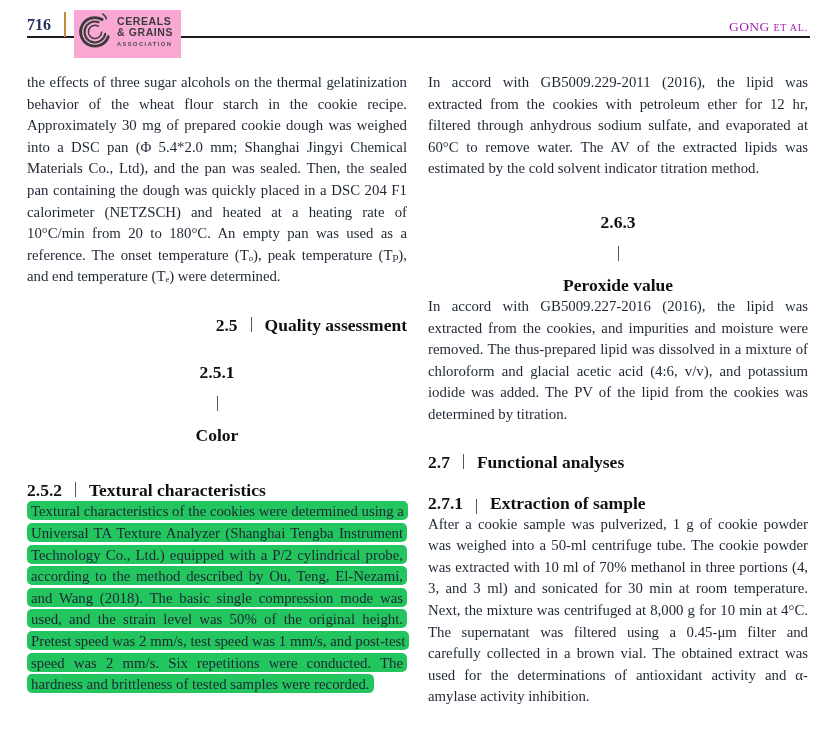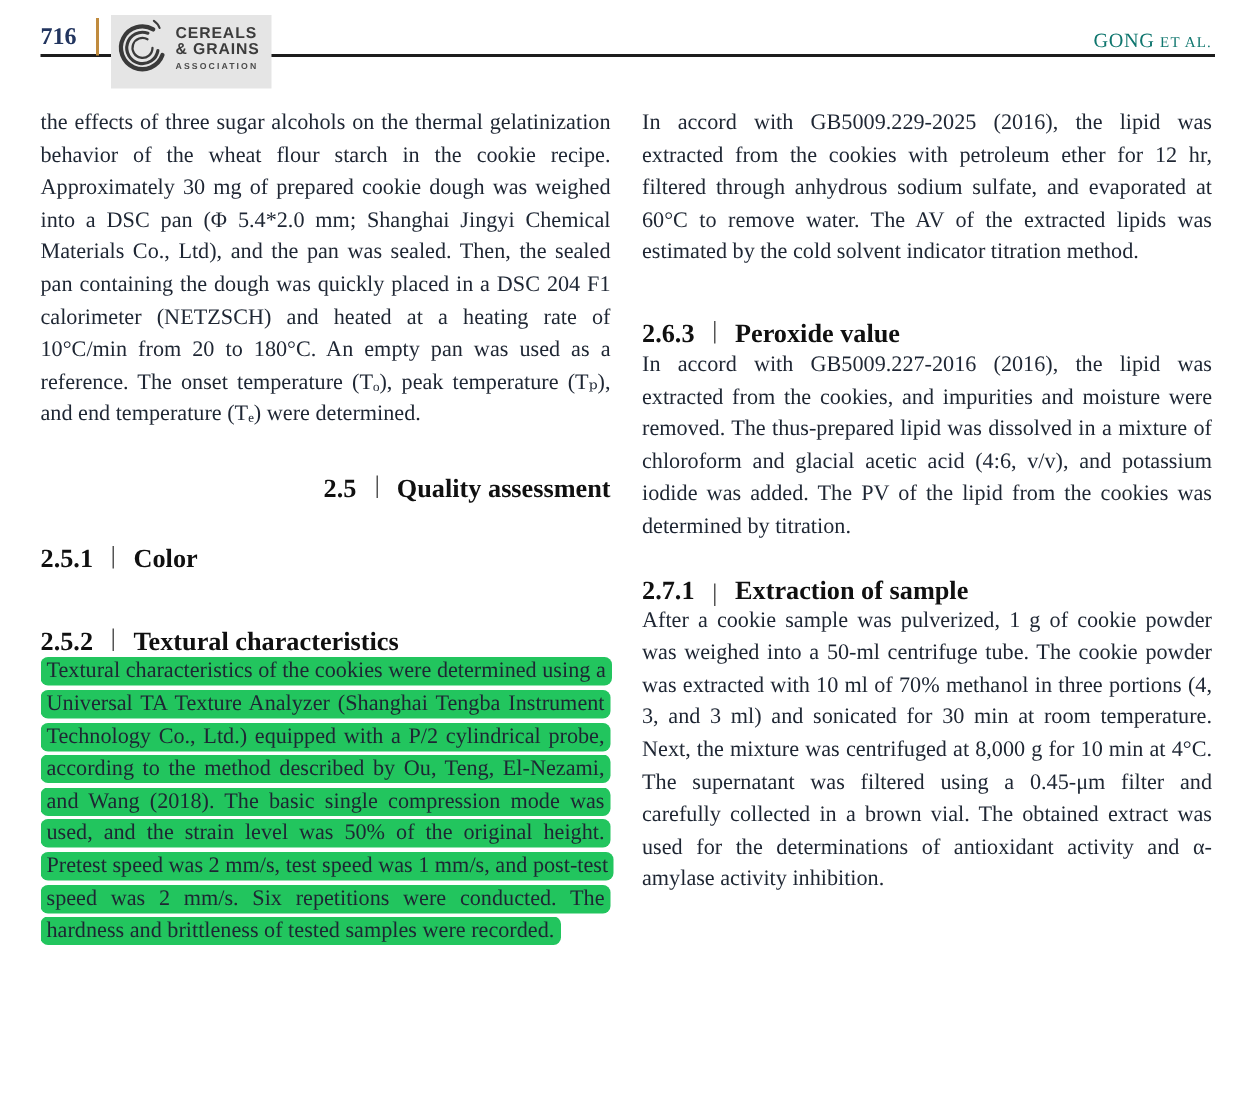--- a/index.html
+++ b/index.html
@@ -6,44 +6,44 @@
   .page{
     position:relative;width:824px;height:737px;background:#ffffff;overflow:hidden;
     font-family:"Liberation Serif","DejaVu Serif",serif;color:#1e2633;padding-left:43px;
   }
   
   .page-header{position:absolute;top:0;left:0;width:824px;height:58px;}
   .header-rule{position:absolute;left:27px;right:14px;top:36px;height:2px;background:#1c1c1c;}
   .page-num{position:absolute;left:27px;top:16px;font-weight:700;font-size:16px;color:#22355f;}
   .accent-bar{position:absolute;left:64px;top:12px;width:2px;height:25px;background:#c08b3e;}
   .logo{position:absolute;left:74px;top:10px;display:flex;align-items:center;gap:3px;
-        background:#e5e5e5;padding:0 8px 2px 2px;z-index:2;}
+        background:#f9a8d4;padding:0 8px 2px 2px;z-index:2;}
   .logo-text{display:flex;flex-direction:column;
         font-family:"Liberation Sans","DejaVu Sans",sans-serif;font-weight:700;
         color:#3c3c3c;font-size:10.5px;line-height:11px;letter-spacing:0.6px;}
   .logo-assoc{font-size:5.8px;letter-spacing:1.4px;color:#4c4c4c;margin-top:1px;}
-  .running-head{position:absolute;right:16px;top:19px;font-size:13.5px;color:#0f766e;letter-spacing:0.4px;}
+  .running-head{position:absolute;right:16px;top:19px;font-size:13.5px;color:#a21caf;letter-spacing:0.4px;}
   .rh-suffix{font-size:10px;letter-spacing:0.8px;}
   
   .columns{position:absolute;top:72px;left:27px;width:781px;display:flex;gap:21px;}
   .col{width:380px;text-align:justify;font-size:14.8px;line-height:21.6px;}
   .col p{margin:0;}
   .sec{display:flex;align-items:center;gap:13px;font-weight:700;color:#101010;
        font-size:17.5px;line-height:22px;margin:0;text-align:left;}
   .sec .bar{width:1px;height:15px;background:#555;flex:0 0 auto;}
   
   .m-s25{margin-top:26px;justify-content:flex-end;}
-  .m-s251{margin-top:25px;}
+  .m-s251{margin-top:25px;flex-direction:column;}
   .m-pcolor{margin-top:15px;}
   .m-s252{margin-top:33px;}
   .m-phl{margin-top:17px;}
   
   .m-s262{margin-top:2px;}
   .m-pacid{margin-top:19px;}
-  .m-s263{margin-top:31px;}
+  .m-s263{margin-top:31px;flex-direction:column;}
   .m-pperox{margin-top:17px;}
   .m-s27{margin-top:25px;}
   .m-s271{margin-top:19px;align-items:flex-end;}
   .m-pextract{margin-top:20px;}
   
   .hl{background:#22c55e;border-radius:5px;padding:1.5px 4px;
       -webkit-box-decoration-break:clone;box-decoration-break:clone;}
 </style>
 </head>
 <body>
@@ -101,30 +101,35 @@
         <span>2.5.2</span>
         <span class="bar"></span>
         <span>Textural characteristics</span>
       </h2>
 
       <p class="m-phl"><span class="hl">Textural characteristics of the cookies were determined using a Universal TA Texture Analyzer (Shanghai Tengba Instrument Technology Co., Ltd.) equipped with a P/2 cylindrical probe, according to the method described by Ou, Teng, El-Nezami, and Wang (2018). The basic single compression mode was used, and the strain level was 50% of the original height. Pretest speed was 2 mm/s, test speed was 1 mm/s, and post-test speed was 2 mm/s. Six repetitions were conducted. The hardness and brittleness of tested samples were recorded.</span></p>
     </div>
 
     <div class="col">
 
-      <p class="m-pacid">In accord with GB5009.229-2025 (2016), the lipid was extracted from the cookies with petroleum ether for 12 hr, filtered through anhydrous sodium sulfate, and evaporated at 60°C to remove water. The AV of the extracted lipids was estimated by the cold solvent indicator titration method.</p>
+      <p class="m-pacid">In accord with GB5009.229-2011 (2016), the lipid was extracted from the cookies with petroleum ether for 12 hr, filtered through anhydrous sodium sulfate, and evaporated at 60°C to remove water. The AV of the extracted lipids was estimated by the cold solvent indicator titration method.</p>
 
       <h2 class="sec m-s263">
         <span>2.6.3</span>
         <span class="bar"></span>
         <span>Peroxide value</span>
       </h2>
 
       <p class="m-pperox">In accord with GB5009.227-2016 (2016), the lipid was extracted from the cookies, and impurities and moisture were removed. The thus-prepared lipid was dissolved in a mixture of chloroform and glacial acetic acid (4:6, v/v), and potassium iodide was added. The PV of the lipid from the cookies was determined by titration.</p>
 
+      <h2 class="sec m-s27">
+        <span>2.7</span>
+        <span class="bar"></span>
+        <span>Functional analyses</span>
+      </h2>
 
       <h2 class="sec m-s271">
         <span>2.7.1</span>
         <span class="bar"></span>
         <span>Extraction of sample</span>
       </h2>
 
       <p class="m-pextract">After a cookie sample was pulverized, 1 g of cookie powder was weighed into a 50-ml centrifuge tube. The cookie powder was extracted with 10 ml of 70% methanol in three portions (4, 3, and 3 ml) and sonicated for 30 min at room temperature. Next, the mixture was centrifuged at 8,000 g for 10 min at 4°C. The supernatant was filtered using a 0.45-μm filter and carefully collected in a brown vial. The obtained extract was used for the determinations of antioxidant activity and α-amylase activity inhibition.</p>
     </div>
 

